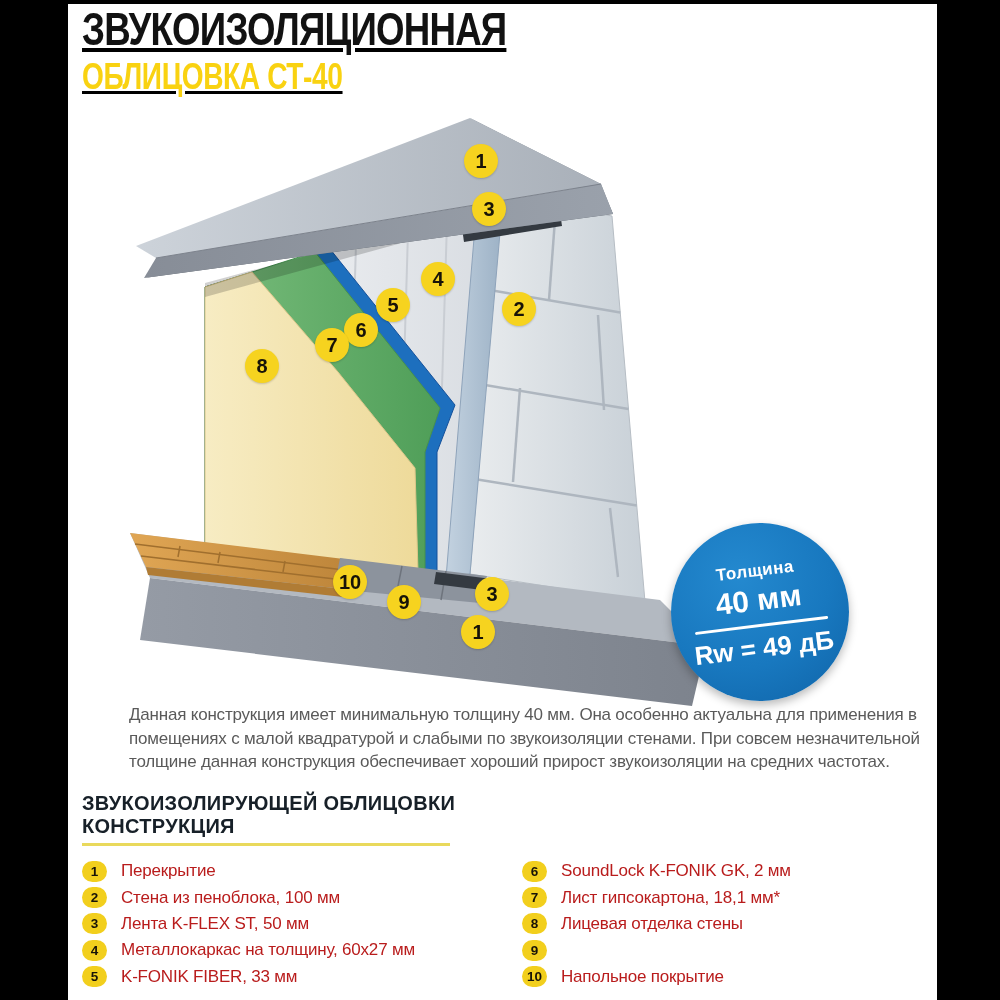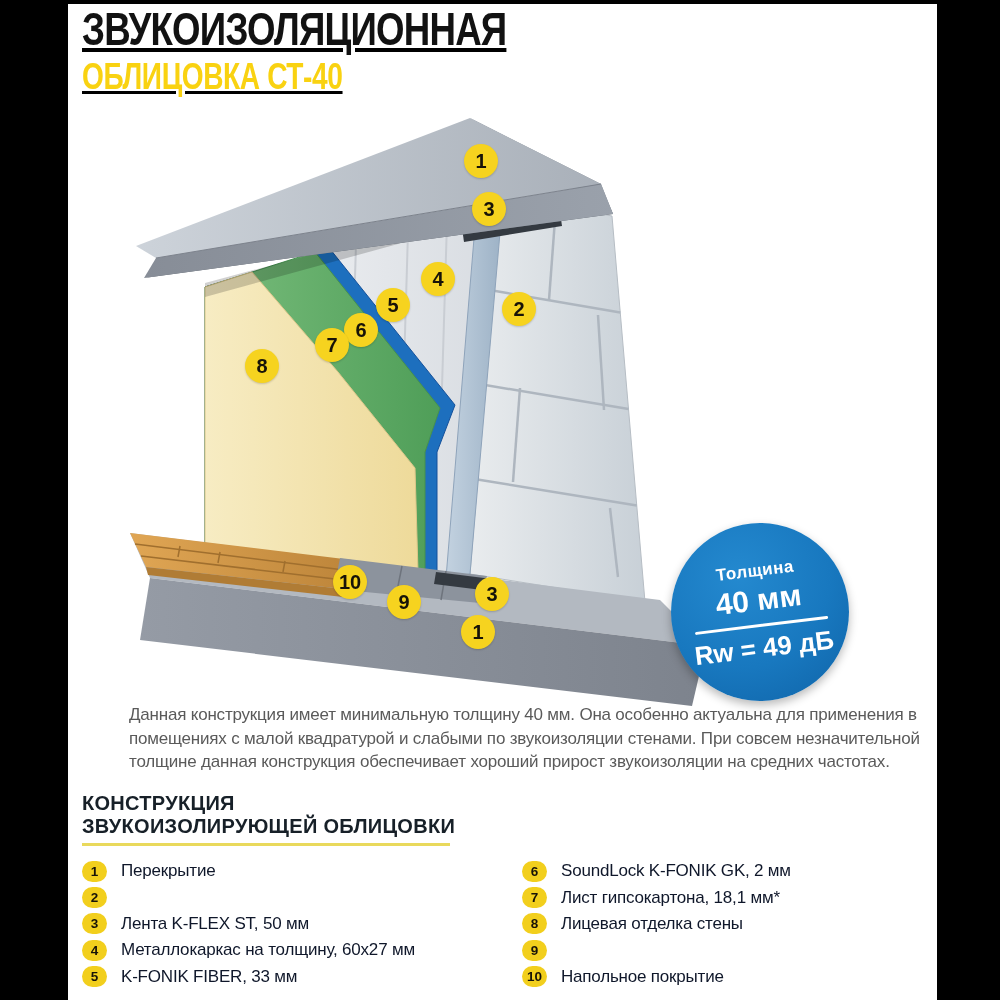--- a/index.html
+++ b/index.html
@@ -47,21 +47,21 @@
 
   
   #legend{position:absolute;left:82px;top:858px;width:855px;display:flex;}
   .lcol{display:flex;flex-direction:column;}
   #lcol-left{width:440px;}
   #lcol-right{width:415px;}
   .legend-row{display:flex;align-items:center;height:26.4px;gap:14px;}
   .lbadge{min-width:25px;height:21px;border-radius:12px;background:#f2cf1d;color:#171308;
           font-size:13.5px;font-weight:700;display:flex;align-items:center;justify-content:center;
           box-sizing:border-box;padding:0 2px;}
-  .llabel{font-size:17px;color:#0f172a;letter-spacing:-.2px;white-space:nowrap;}
+  .llabel{font-size:17px;color:#b91c1c;letter-spacing:-.2px;white-space:nowrap;}
 </style>
 </head>
 <body>
 
 <svg id="scene" viewBox="0 0 1000 1000">
   <defs>
     <linearGradient id="gSlabTop" x1="0" y1="0" x2="1" y2="0">
       <stop offset="0" stop-color="#cdd3da"></stop>
         <stop offset="1" stop-color="#a9b0b9"></stop>
     </linearGradient>
@@ -186,33 +186,34 @@
     <div class="b-label">Толщина</div>
     <div class="b-val">40 мм</div>
     <div class="b-div"></div>
     <div class="b-rw">Rw = 49 дБ</div>
   </div>
 </div>
 
 <div id="desc">Данная конструкция имеет минимальную толщину 40 мм. Она особенно актуальна для применения в помещениях с малой квадратурой и слабыми по звукоизоляции стенами. При совсем незначительной толщине данная конструкция обеспечивает хороший прирост звукоизоляции на средних частотах.</div>
 
 <div id="section">
+  <div>ЗВУКОИЗОЛИРУЮЩЕЙ ОБЛИЦОВКИ</div>
   <div>КОНСТРУКЦИЯ</div>
-  <div>ЗВУКОИЗОЛИРУЮЩЕЙ ОБЛИЦОВКИ</div>
 </div>
 <div id="section-underline"></div>
 
 <div id="legend">
   <div class="lcol" id="lcol-left">
       <div class="legend-row">
         <span class="lbadge">1</span>
         <span class="llabel">Перекрытие</span>
       </div>
       <div class="legend-row">
         <span class="lbadge">2</span>
+        <span class="llabel">Стена из пеноблока, 100 мм</span>
       </div>
       <div class="legend-row">
         <span class="lbadge">3</span>
         <span class="llabel">Лента K-FLEX ST, 50 мм</span>
       </div>
       <div class="legend-row">
         <span class="lbadge">4</span>
         <span class="llabel">Металлокаркас на толщину, 60х27 мм</span>
       </div>
       <div class="legend-row">

